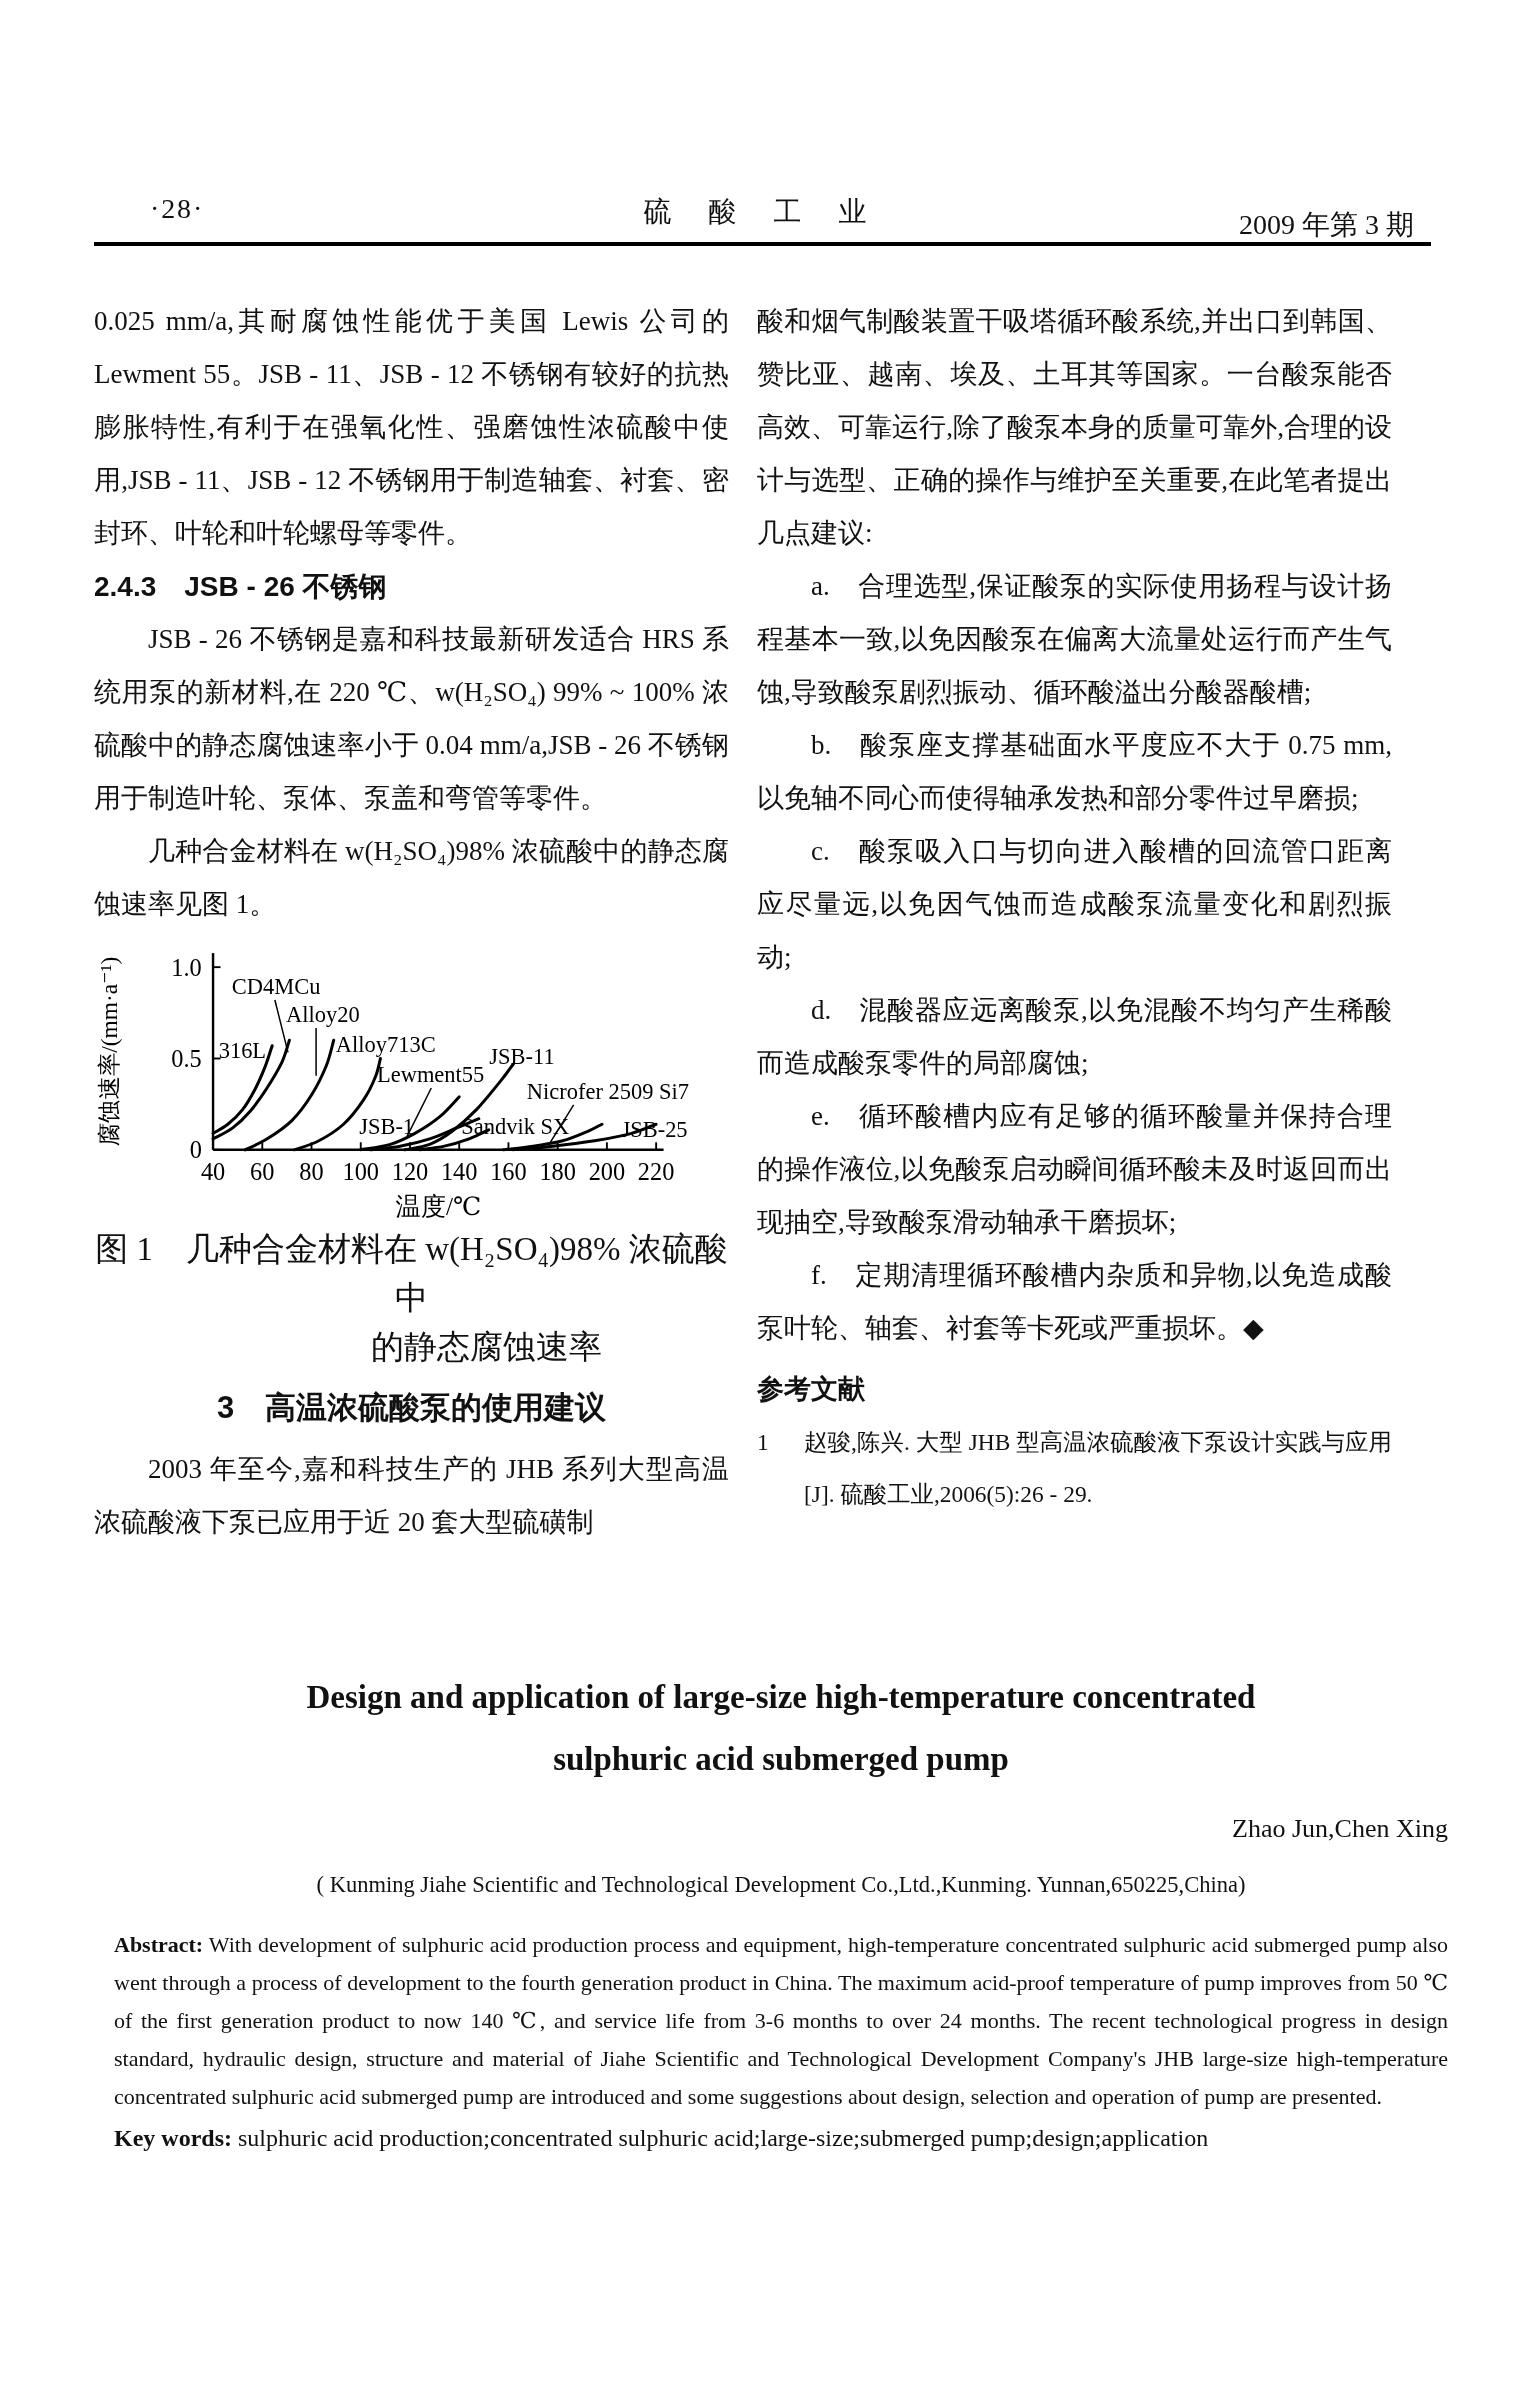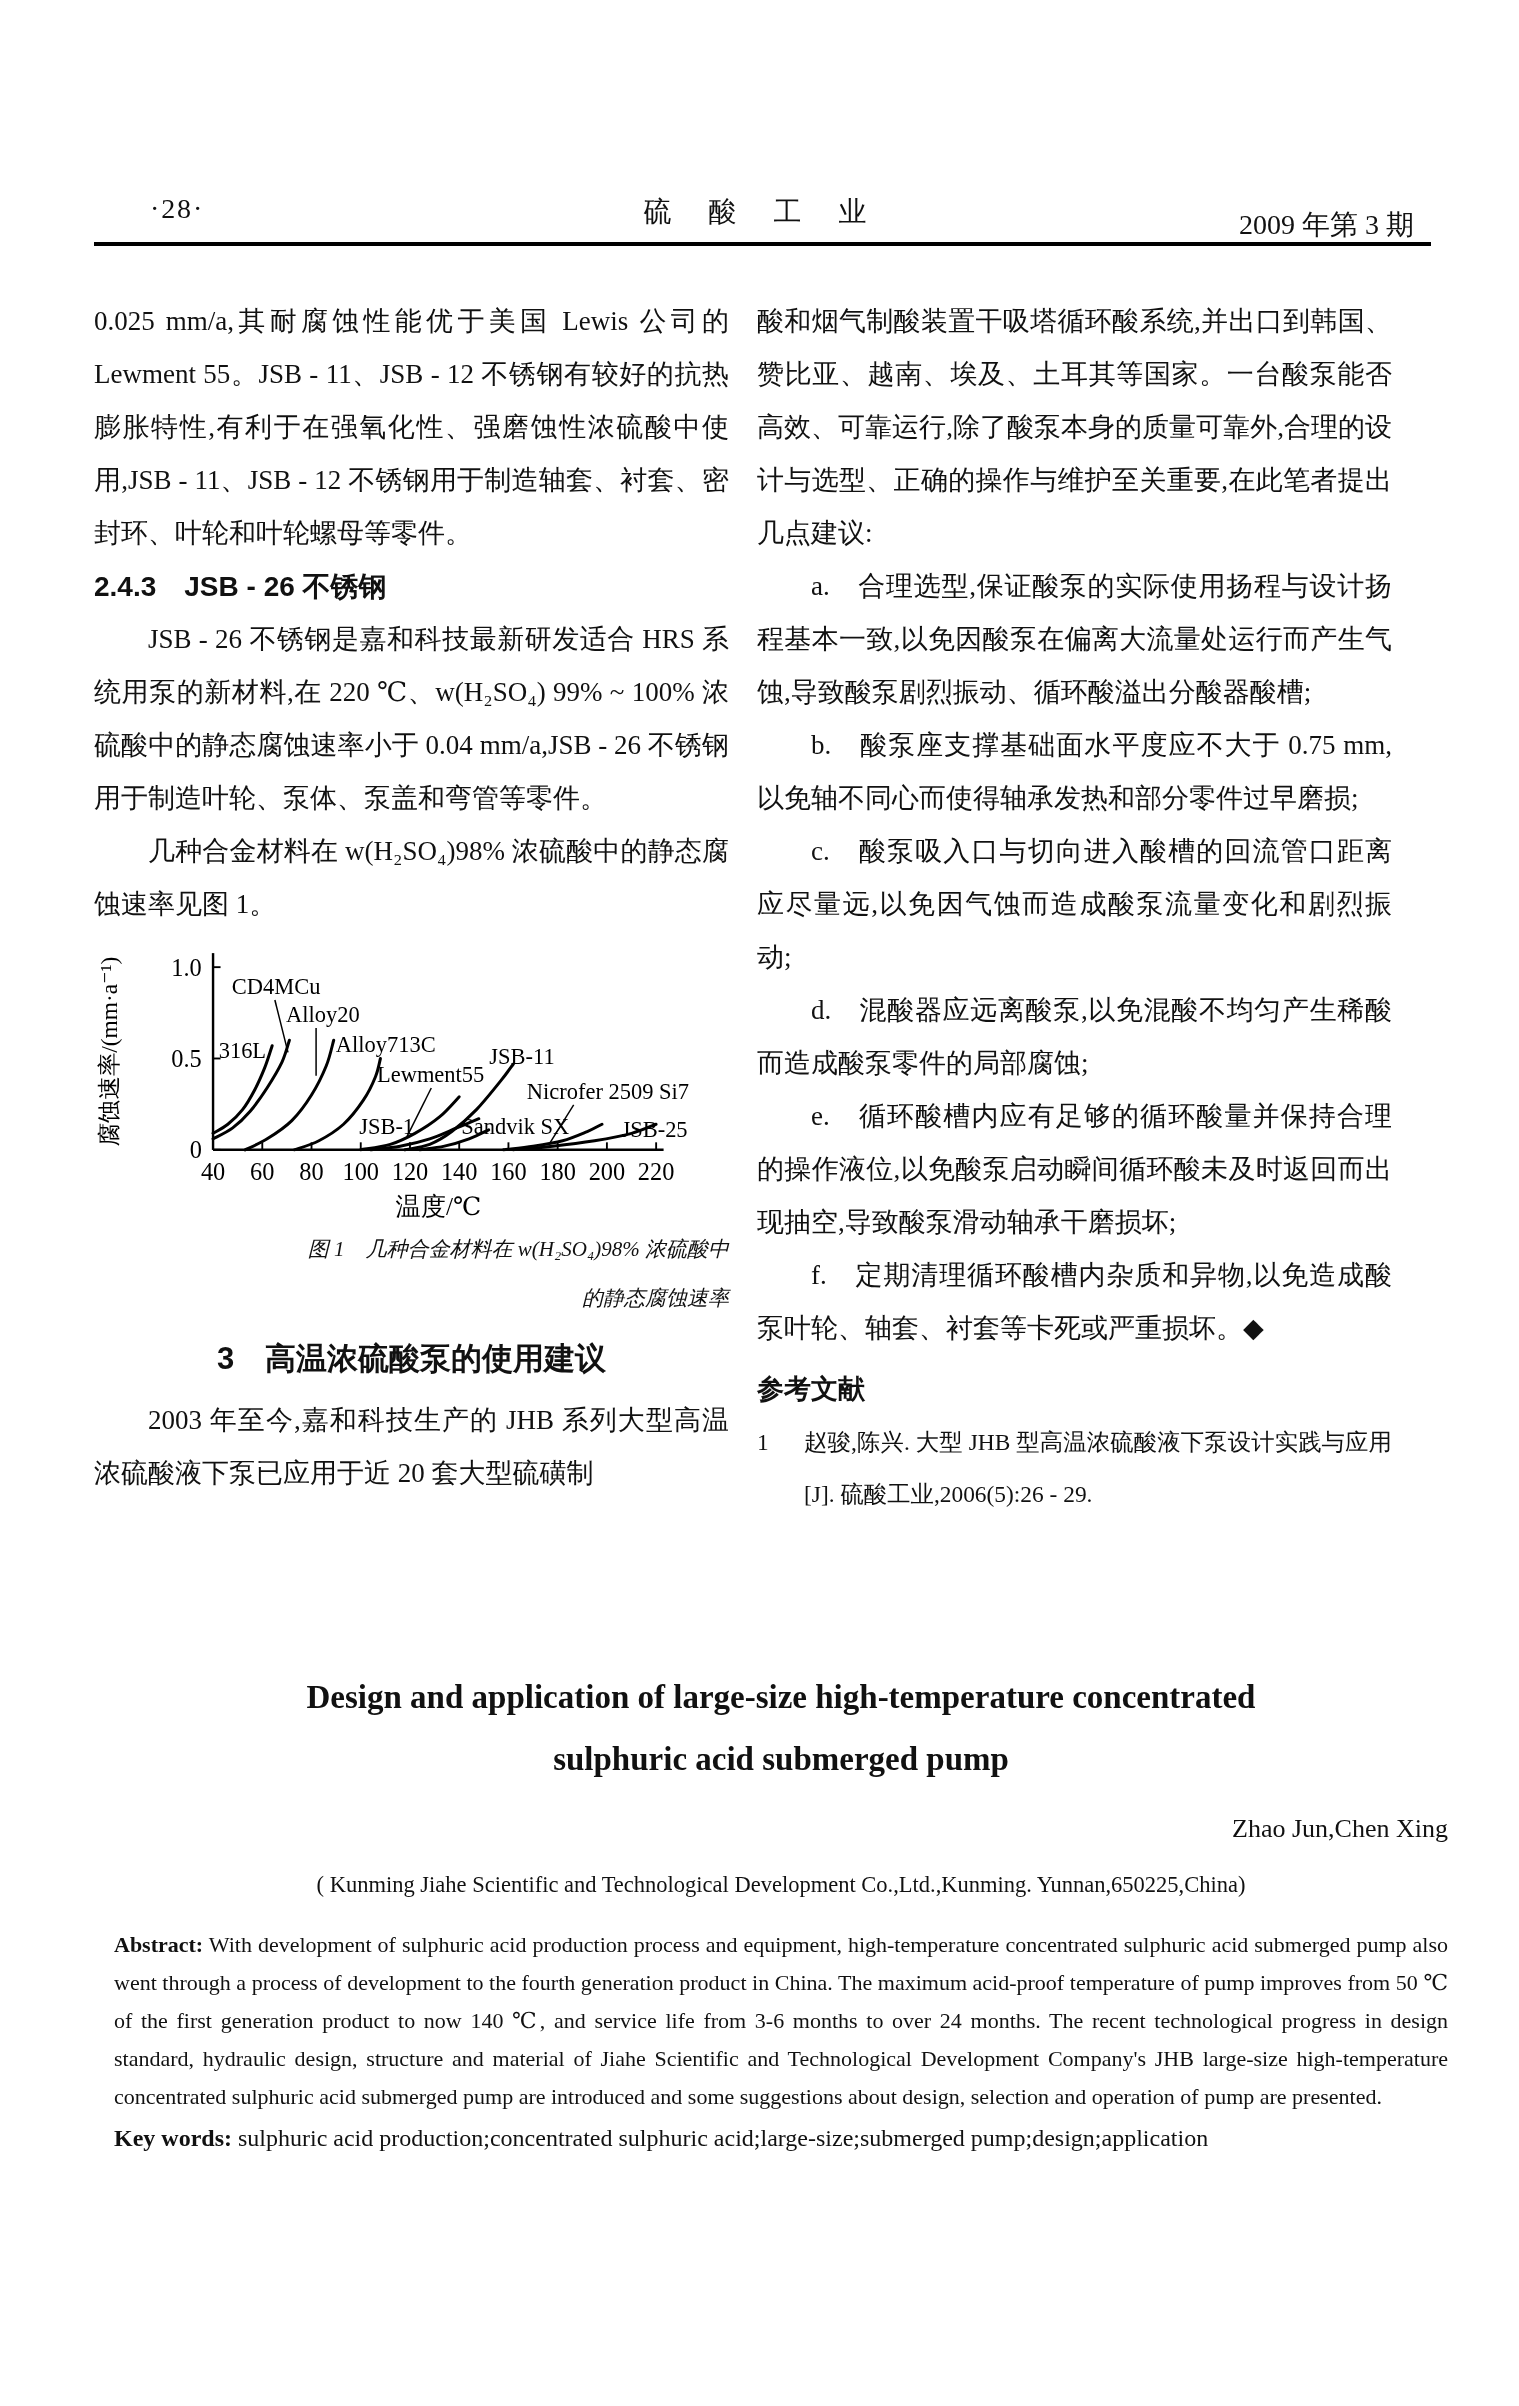--- a/index.html
+++ b/index.html
@@ -31,21 +31,21 @@
     margin:0;font-family:"Liberation Sans","DejaVu Sans",sans-serif;
     font-weight:bold;font-size:28px;line-height:53px;text-align:left;
   }
   h3.sec3{
     margin:5.6px 0 5.6px 0;font-family:"Liberation Sans","DejaVu Sans",sans-serif;
     font-weight:bold;font-size:31px;line-height:60px;text-align:center;
   }
   figure.chart{margin:9.4px 0 3.7px 0;padding:0;}
   svg{display:block;font-family:"Liberation Serif","DejaVu Serif",serif;}
   .caption{
-    font-style:italic;font-size:21px;line-height:49px;text-align:right;
+    font-size:33px;line-height:49px;text-align:center;
   }
   .caption .cap2{margin-left:150px;}
   .ref-head{
     margin:7.5px 0 1.9px 0;font-family:"Liberation Sans","DejaVu Sans",sans-serif;
     font-weight:bold;font-size:27px;line-height:52px;text-align:left;
   }
   .ref{
     font-size:23.4px;line-height:52px;text-align:justify;
     padding-left:47px;text-indent:-47px;margin:0;
   }

